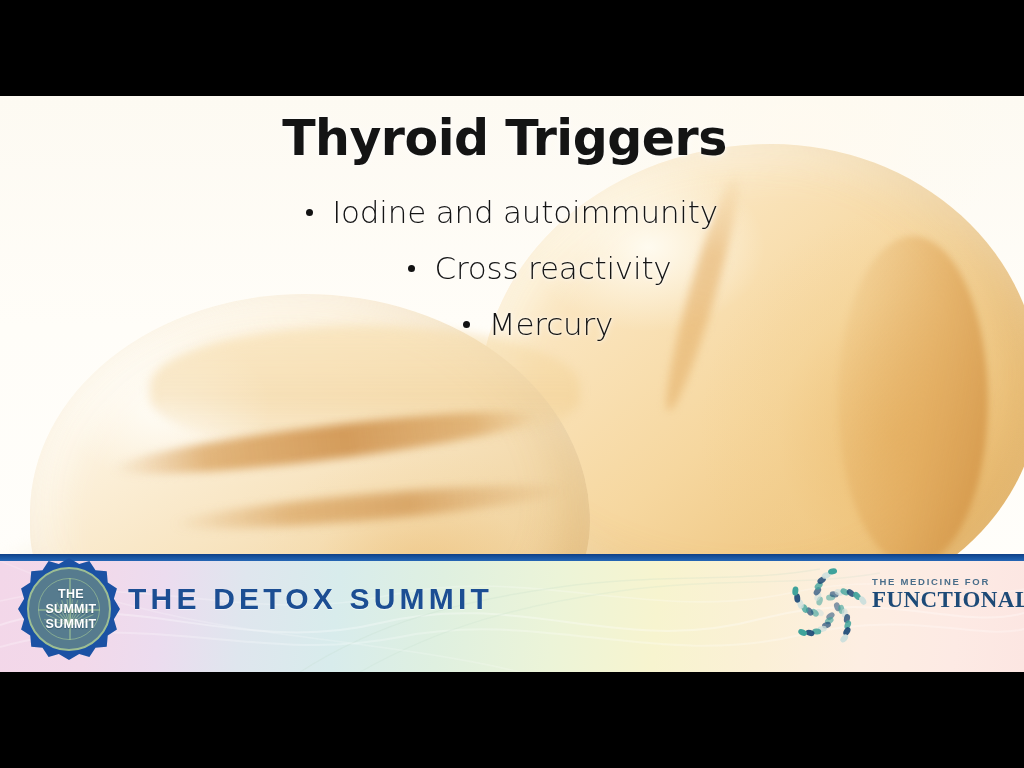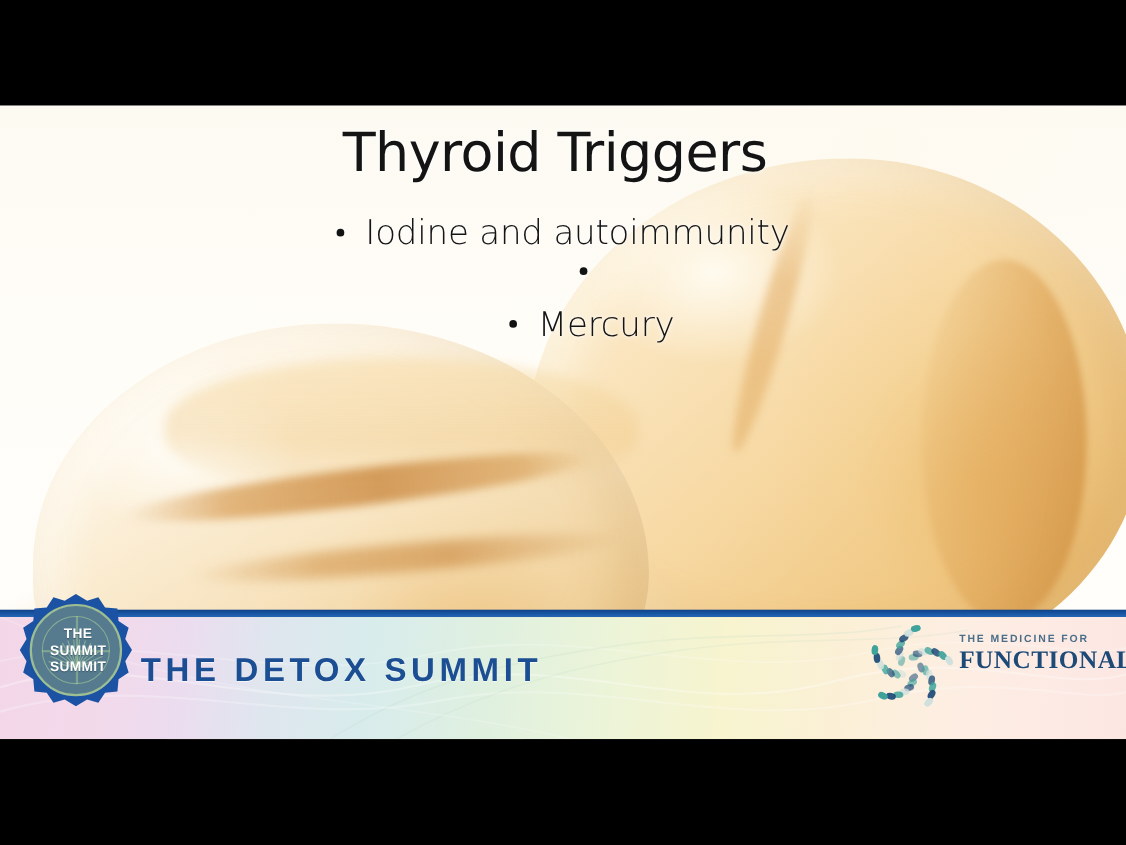--- a/index.html
+++ b/index.html
@@ -141,21 +141,21 @@
   .slide-text {
     position: absolute;
     inset: 0;
   }
   .slide-title {
     position: absolute;
     left: 0; top: 14px;
     width: 1009px;
     text-align: center;
     font-size: 49px;
-    font-weight: 400;
+    font-weight: 700;
     letter-spacing: -0.5px;
     color: #141414;
     font-family: "DejaVu Sans", sans-serif;
     text-shadow: 0 0 3px rgba(255,255,255,0.85), 0 0 8px rgba(255,255,255,0.7);
   }
   .bullet-list {
     position: absolute;
     left: 0; top: 98px;
     width: 1024px;
   }
@@ -220,21 +220,21 @@
         #fbf0d6 74%,
         #fdeee2 84%,
         #fdeae4 93%,
         #fce6e2 100%);
   }
   .footer-waves { position: absolute; left: 0; top: 7px; width: 1024px; height: 111px; opacity: 0.55; }
 
   
   .detox-badge {
     position: absolute;
-    left: 18px; top: 444px;
+    left: 18px; top: 462px;
     width: 102px; height: 102px;
   }
   .badge-scallop {
     position: absolute; inset: 0;
     background: #1b52a4;
     clip-path: polygon(
       50% 0%, 60% 6%, 70% 3%, 76% 12%, 87% 13%, 88% 24%, 97% 30%, 94% 40%,
       100% 50%, 94% 60%, 97% 70%, 88% 76%, 87% 87%, 76% 88%, 70% 97%, 60% 94%,
       50% 100%, 40% 94%, 30% 97%, 24% 88%, 13% 87%, 12% 76%, 3% 70%, 6% 60%,
       0% 50%, 6% 40%, 3% 30%, 12% 24%, 13% 13%, 24% 12%, 30% 3%, 40% 6%);
@@ -304,21 +304,21 @@
     font-weight: bold;
     font-size: 12.5px;
     line-height: 15px;
     letter-spacing: 0.3px;
     text-shadow: 0 1px 1px rgba(20,50,70,0.45);
   }
 
   
   .detox-wordmark {
     position: absolute;
-    left: 128px; top: 497px;
+    left: 128px; top: 486px;
     font-family: "Liberation Sans", sans-serif;
     font-weight: bold;
     font-size: 30px;
     letter-spacing: 4.2px;
     color: #1c4e93;
     text-shadow: 0 1px 0 rgba(255,255,255,0.6);
   }
 
   
   .ifm-logo {
@@ -385,20 +385,21 @@
 
     <div class="slide-text">
       <div class="slide-title">Thyroid Triggers</div>
       <div class="bullet-list">
           <div class="bullet-row indent-0">
             <span class="bullet-dot"></span>
             <span class="bullet-text">Iodine and autoimmunity</span>
           </div>
           <div class="bullet-row indent-2">
             <span class="bullet-dot"></span>
+            <span class="bullet-text">Cross reactivity</span>
           </div>
           <div class="bullet-row indent-4">
             <span class="bullet-dot"></span>
             <span class="bullet-text">Mercury</span>
           </div>
         </div>
     </div>
 
     <div class="footer">
       <div class="footer-rule"></div>

